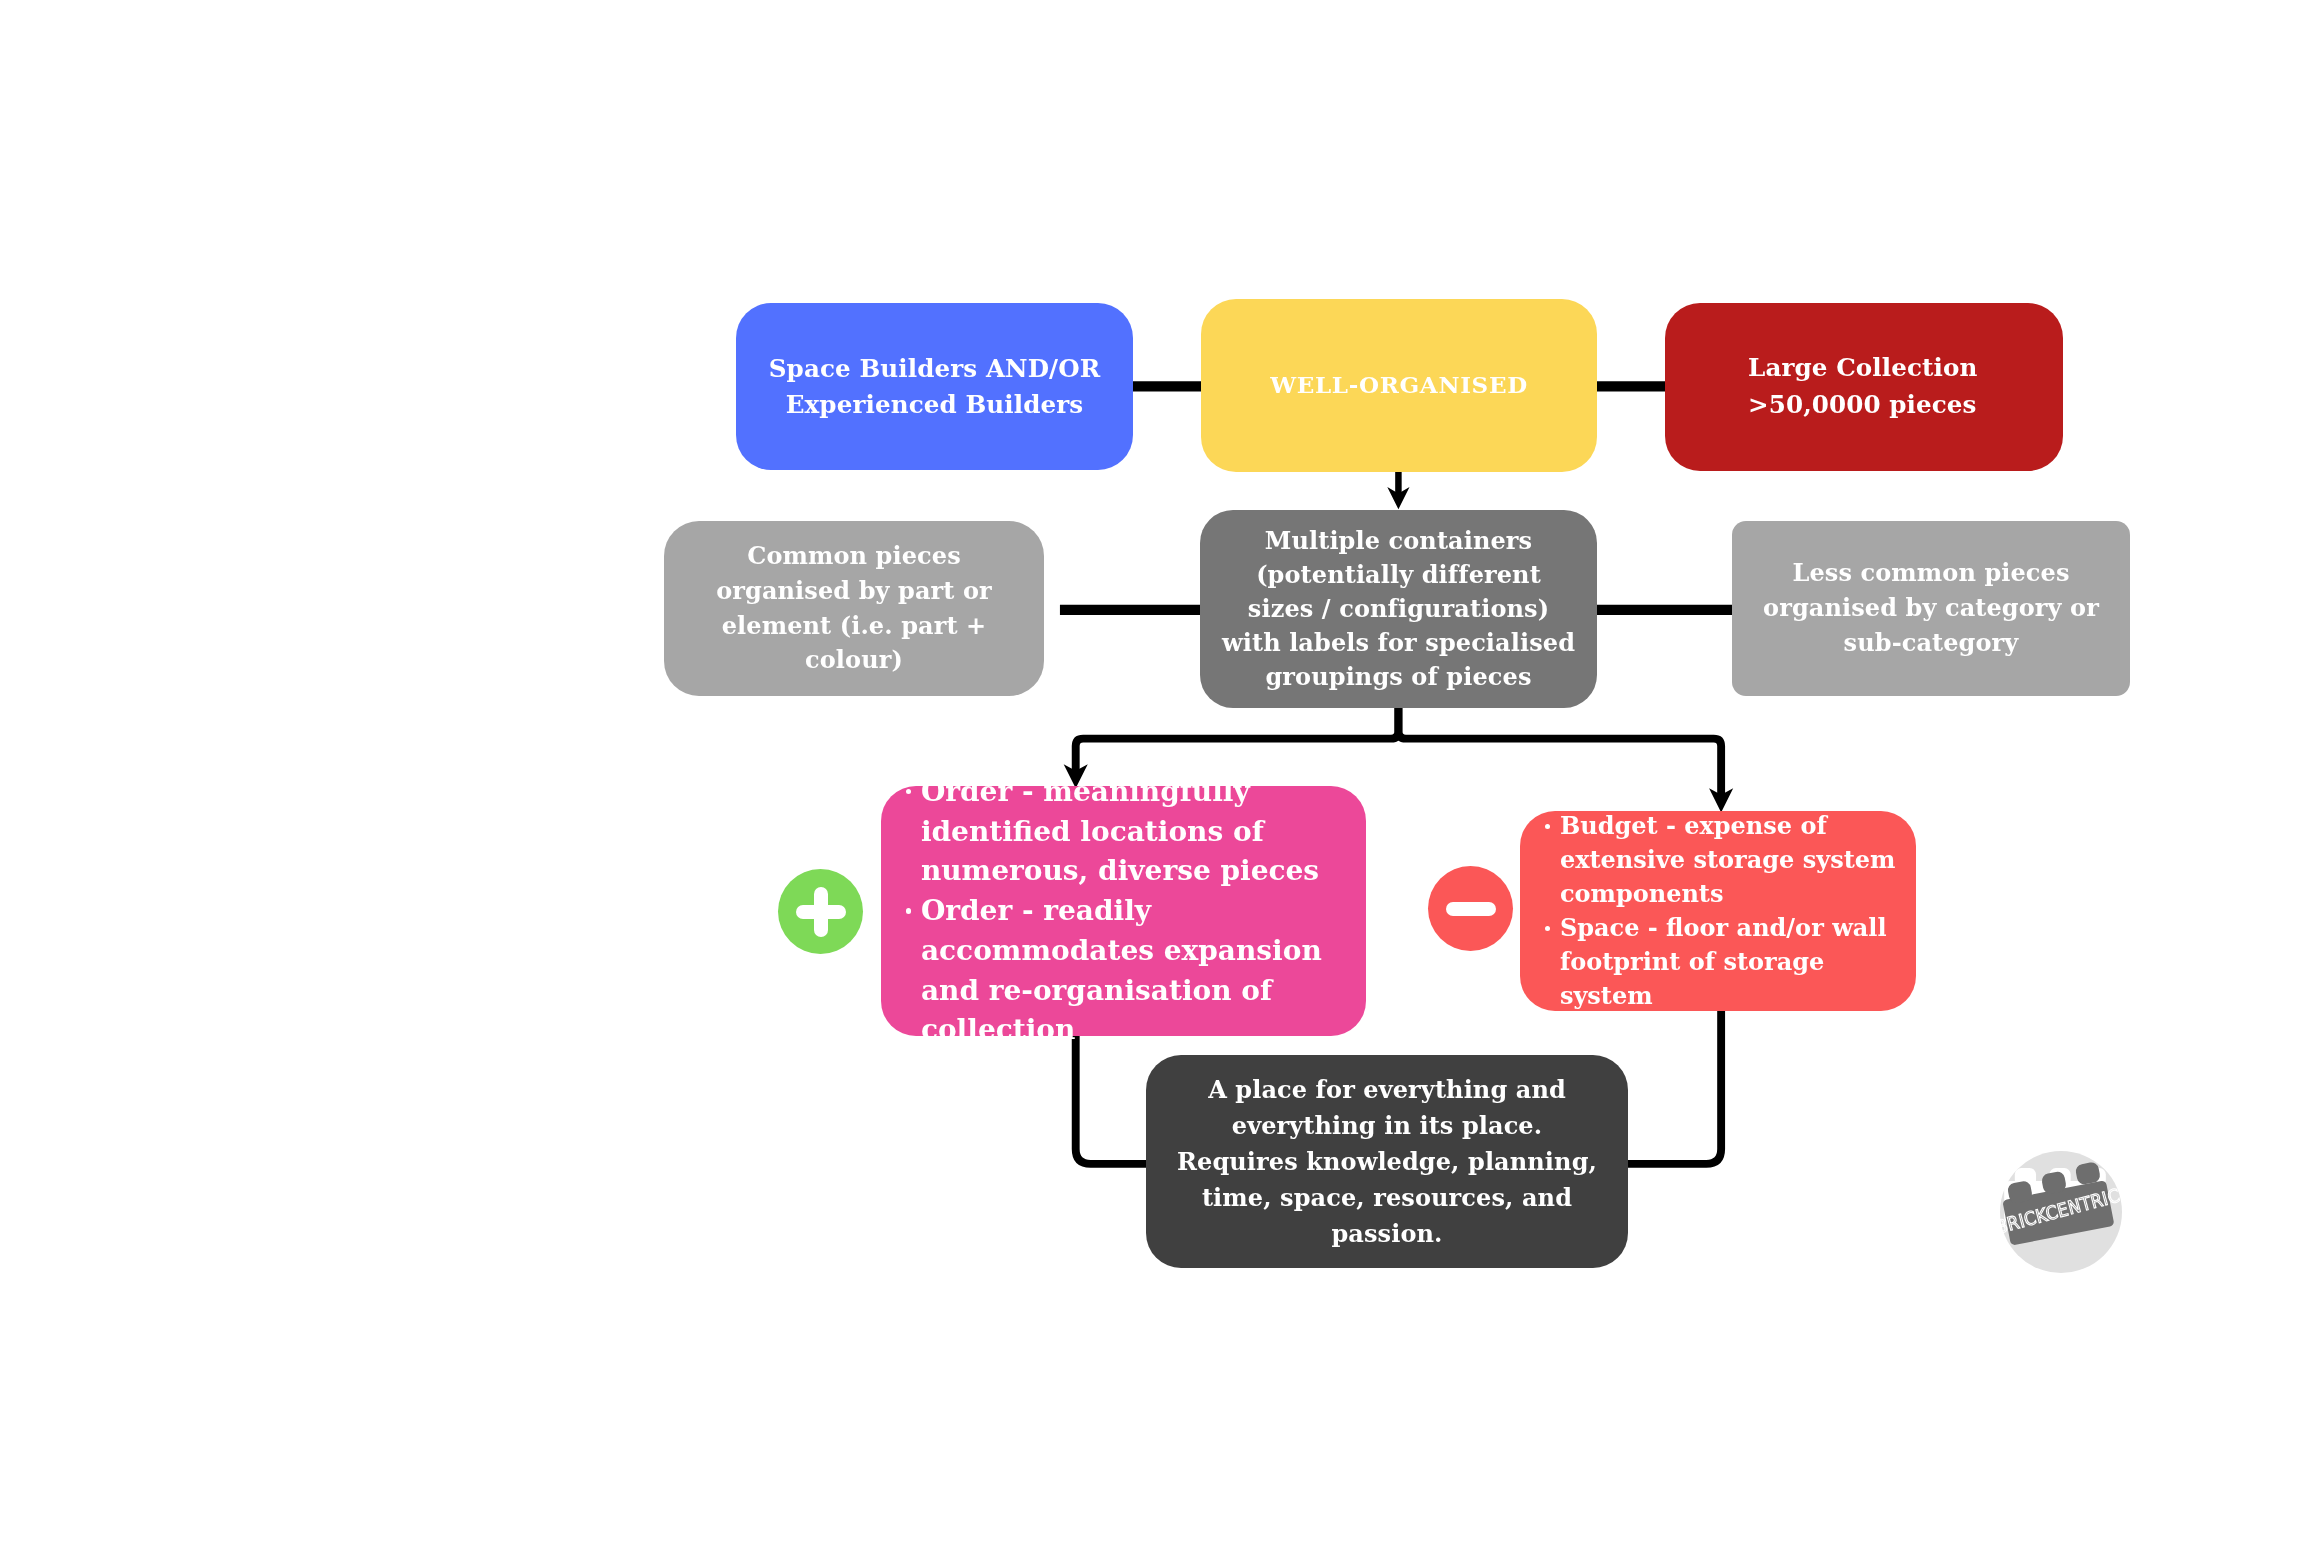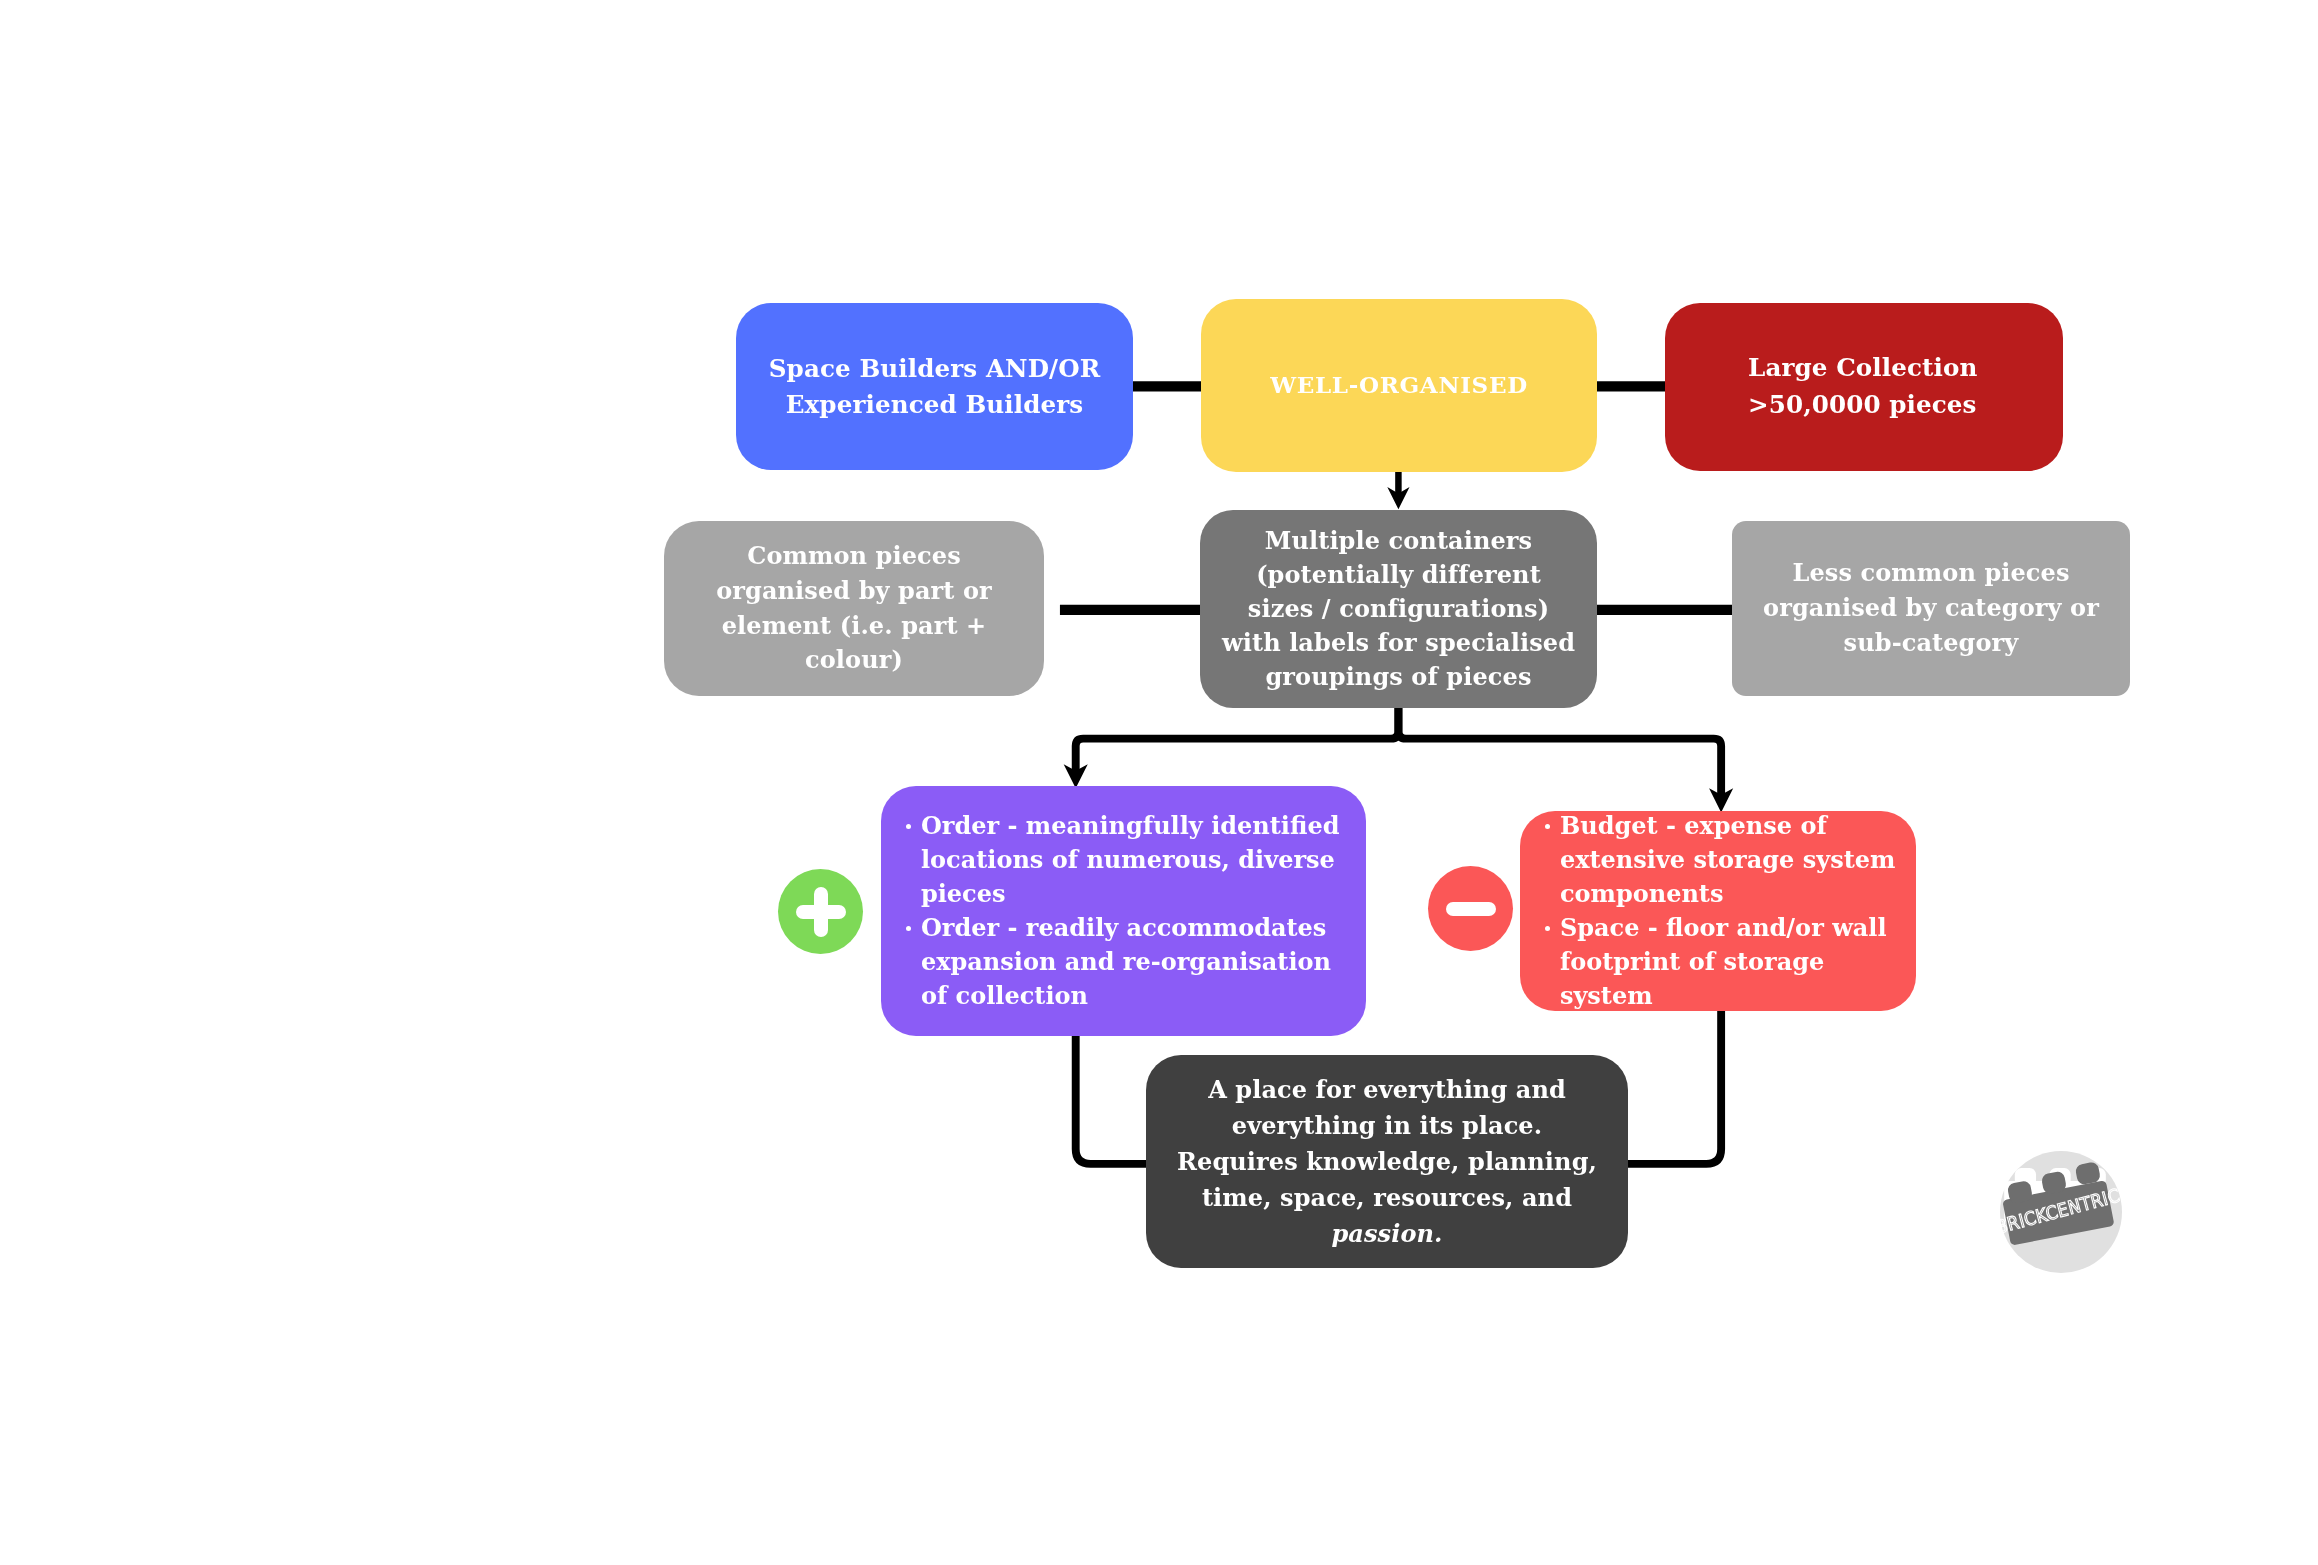--- a/index.html
+++ b/index.html
@@ -127,44 +127,44 @@
     left: 5.6px;
     top: 0.62em;
     width: 5.1px;
     height: 5.1px;
     border-radius: 50%;
     background: #ffffff;
   }
 
   #box-pros {
     left: 881px; top: 786px; width: 485px; height: 250px;
-    background: #8b5cf6;
-    border-radius: 35px;
-    font-size: 24px;
+    background: #ec4899;
+    border-radius: 35px;
+    font-size: 28px;
     line-height: 1.42;
     padding: 0 13px 0 19.5px;
   }
   #box-cons {
     left: 1520px; top: 811px; width: 396px; height: 200px;
     background: #fb5757;
     border-radius: 35px;
     font-size: 24px;
     line-height: 1.42;
     padding: 0 13px 0 19.5px;
   }
 
   #node-summary {
     left: 1146px; top: 1055px; width: 482px; height: 213px;
     background: #404040;
     border-radius: 35px;
     font-size: 24px;
     line-height: 1.5;
     padding: 0 16px;
   }
-  #node-summary .italic { font-style: italic; }
+  #node-summary .italic { }
 
   
   .badge {
     position: absolute;
     z-index: 3;
     border-radius: 50%;
     display: flex;
     align-items: center;
     justify-content: center;
   }

